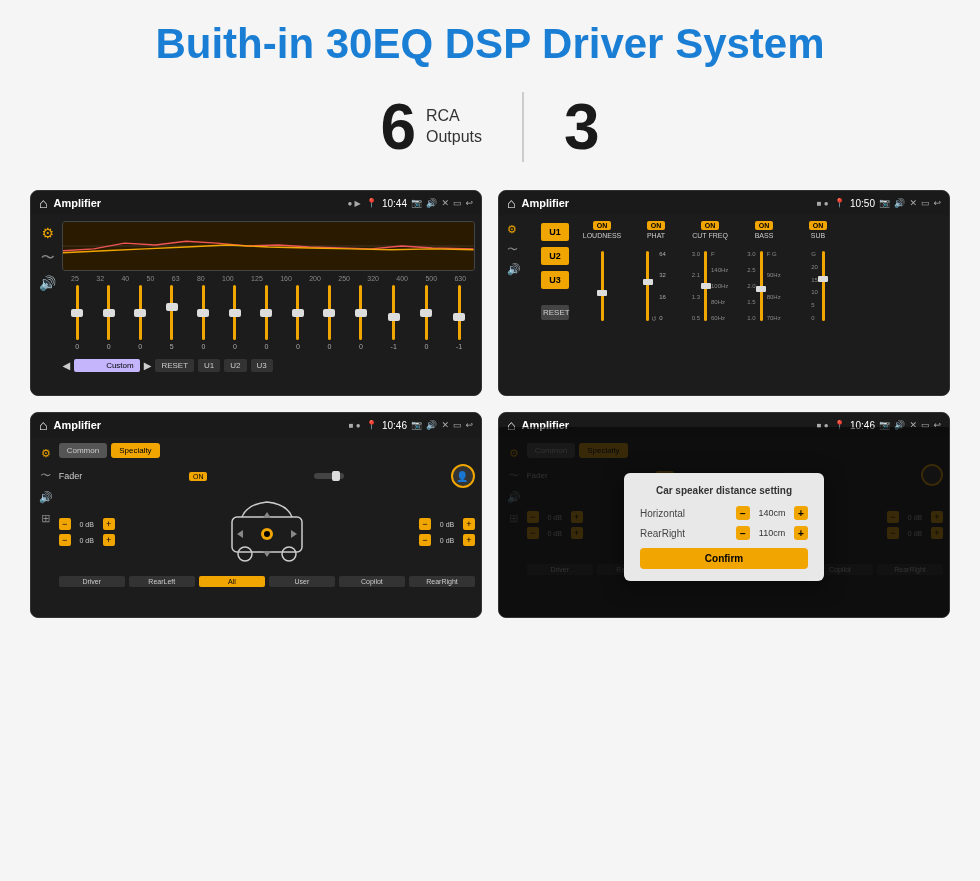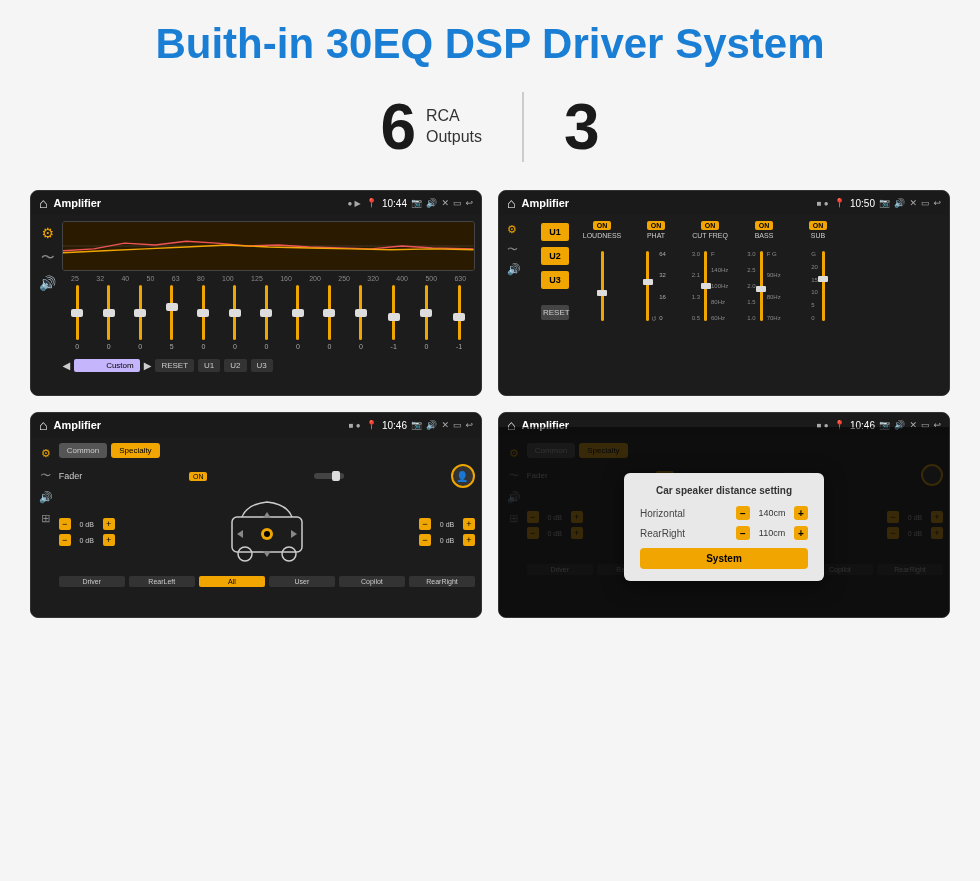--- a/index.html
+++ b/index.html
@@ -972,19 +972,19 @@
 
           <div class="modal-row">
             <span class="modal-label">RearRight</span>
             <div class="modal-controls">
               <div class="modal-minus">−</div>
               <span class="modal-val">110cm</span>
               <div class="modal-plus">+</div>
             </div>
           </div>
 
-          <div class="modal-confirm-btn">System</div>
+          <div class="modal-confirm-btn">Confirm</div>
         </div>
       </div>
     </div>
   </div>
 
 </div>
 
 </body></html>

